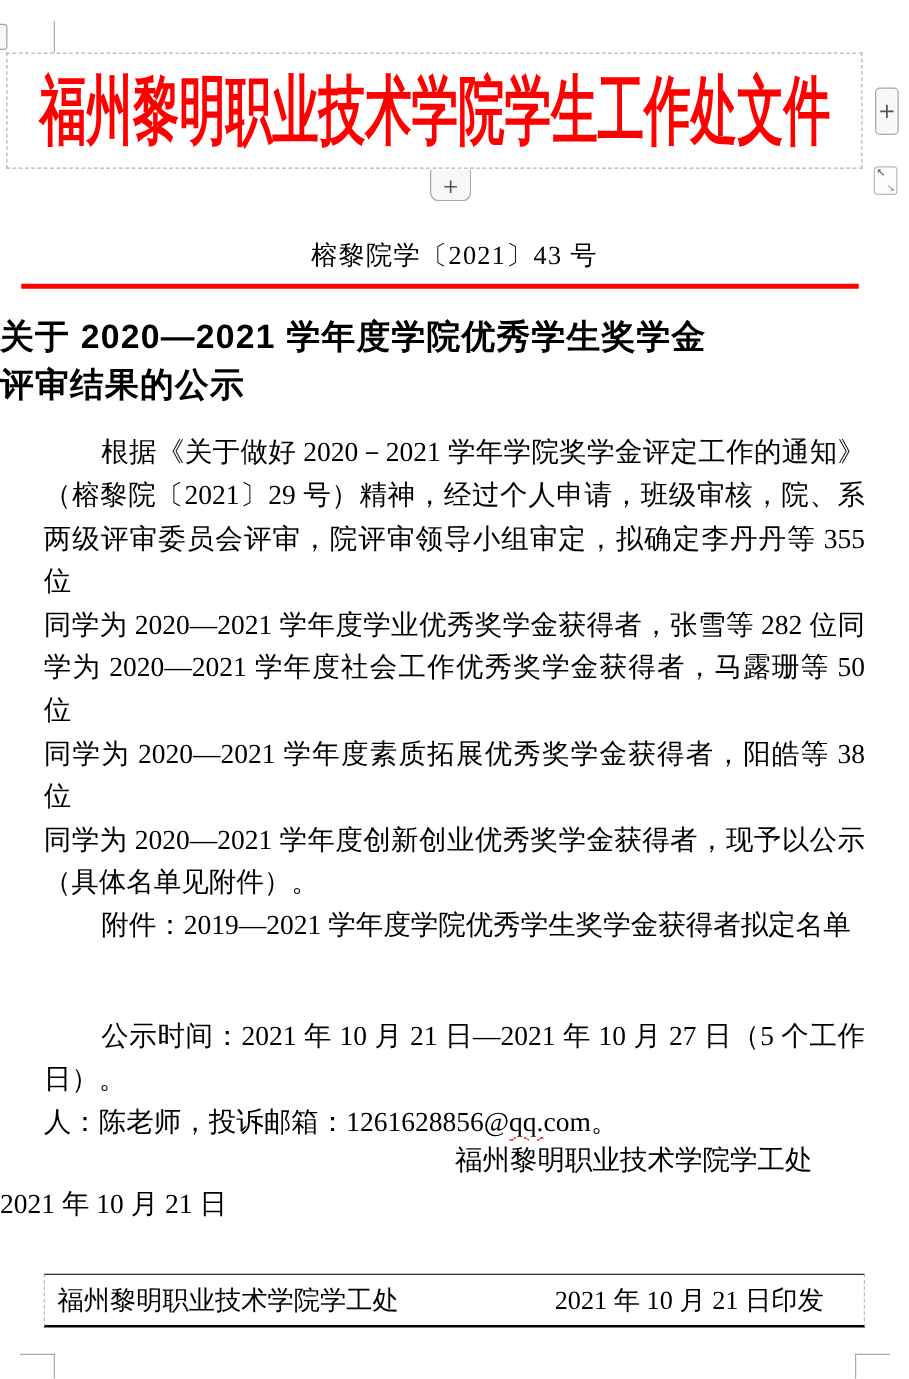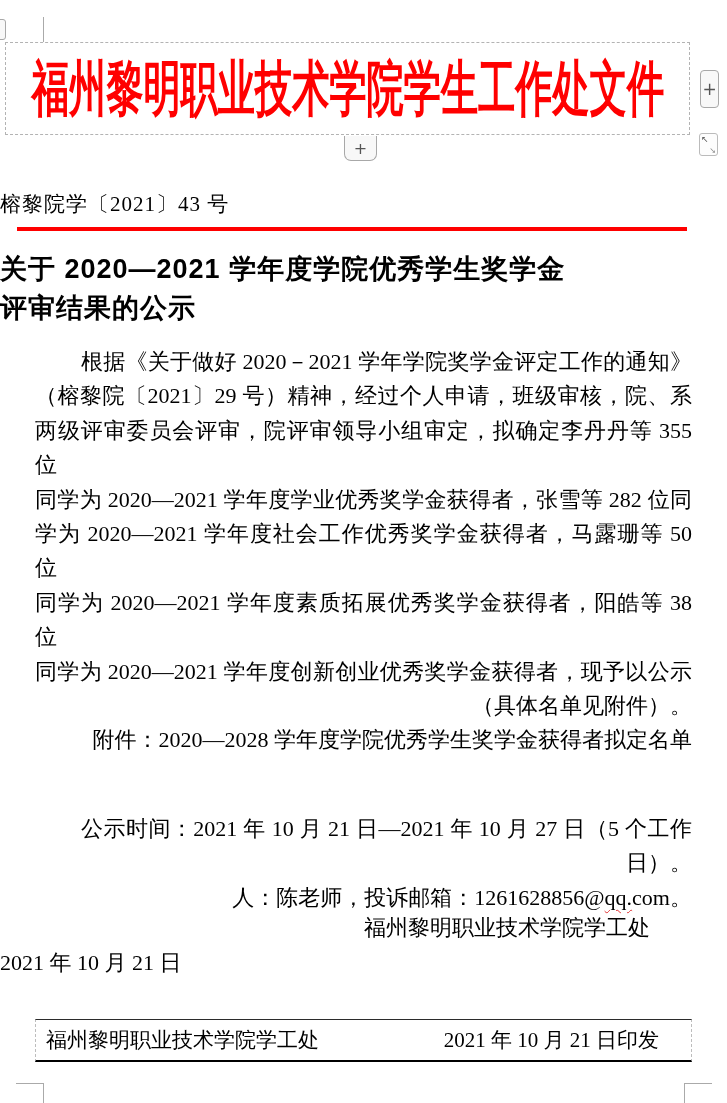--- a/index.html
+++ b/index.html
@@ -32,37 +32,37 @@
   .plus-right  { left:700px; top:70px;  width:19px; height:38px; border-radius:4px; font-size:17px; }
   .plus-bottom { left:344px; top:136px; width:33px; height:25px; border-radius:0 0 7px 7px; border-top:none; font-size:16px; }
   .resize-btn  { left:699px; top:133px; width:19px; height:23px; border-radius:3px; border-color:#bbb; background:#fdfdfd; }
   .resize-btn .nw { position:absolute; left:1px; top:0px;  font-size:9px; color:#555; }
   .resize-btn .se { position:absolute; right:1px; bottom:0px; font-size:8px; color:#888; }
   .partial-btn { left:-4px; top:19px; width:10px; height:21px; border-radius:3px; font-size:8px; color:#777; }
   .tick-line   { position:absolute; left:43px; top:17px; width:1px; height:26px; background:#aaa; }
 
   
   .doc-number {
-    position:absolute; left:0; top:190px; width:727px; 
+    position:absolute; left:0; top:190px; width:727px; text-align:center;
     font-size:21px; letter-spacing:1px;
   }
   .red-rule { position:absolute; left:17px; top:227px; width:670px; height:4px; background:#ff0000; }
 
   
   .doc-title {
     position:absolute; left:0; top:250px; width:727px; 
     font-family:"Liberation Sans","DejaVu Sans",sans-serif;
     font-weight:bold; font-size:27px; line-height:39px; letter-spacing:1px;
   }
 
   
   .body-text { position:absolute; left:35px; top:345px; width:657px; font-size:22px; line-height:34.4px; }
   .ln { width:100%; }
   .j  { text-align:justify; text-align-last:justify; }
-  .l  { text-align:right; }
+  .l  { text-align:left; }
   .ind { text-indent:46px; }
   .spacer { height:54px; }
   .misspell { text-decoration:underline wavy #e03030; text-decoration-thickness:1px; text-underline-offset:4px;margin-top:12px; }
 
   
   .sig-org  { position:absolute; left:0; right:77px;  top:913px; text-align:right; font-size:22px; }
   .sig-date { position:absolute; left:0; right:107px; top:948px; text-align:left; font-size:22px; }
 
   
   .footer-row {
@@ -114,21 +114,21 @@
 
   <div class="body-text">
     <div class="ln j ind">根据《关于做好 2020－2021 学年学院奖学金评定工作的通知》</div>
     <div class="ln j">（榕黎院〔2021〕29 号）精神，经过个人申请，班级审核，院、系</div>
     <div class="ln j">两级评审委员会评审，院评审领导小组审定，拟确定李丹丹等 355 位</div>
     <div class="ln j">同学为 2020—2021 学年度学业优秀奖学金获得者，张雪等 282 位同</div>
     <div class="ln j">学为 2020—2021 学年度社会工作优秀奖学金获得者，马露珊等 50 位</div>
     <div class="ln j">同学为 2020—2021 学年度素质拓展优秀奖学金获得者，阳皓等 38 位</div>
     <div class="ln j">同学为 2020—2021 学年度创新创业优秀奖学金获得者，现予以公示</div>
     <div class="ln l">（具体名单见附件）。</div>
-    <div class="ln l ind">附件：2020—2028 学年度学院优秀学生奖学金获得者拟定名单</div>
+    <div class="ln l ind">附件：2019—2021 学年度学院优秀学生奖学金获得者拟定名单</div>
     <div class="spacer"></div>
     <div class="ln j ind">公示时间：2021 年 10 月 21 日—2021 年 10 月 27 日（5 个工作</div>
     <div class="ln l">日）。</div>
     <div class="ln l"><span>人：陈老师，投诉邮箱：</span><span><span>1261628856@</span><span class="misspell">qq.</span><span>com</span></span><span>。</span>
     </div>
   </div>
 
   <div class="sig-org">福州黎明职业技术学院学工处</div>
   <div class="sig-date">2021 年 10 月 21 日</div>
 

